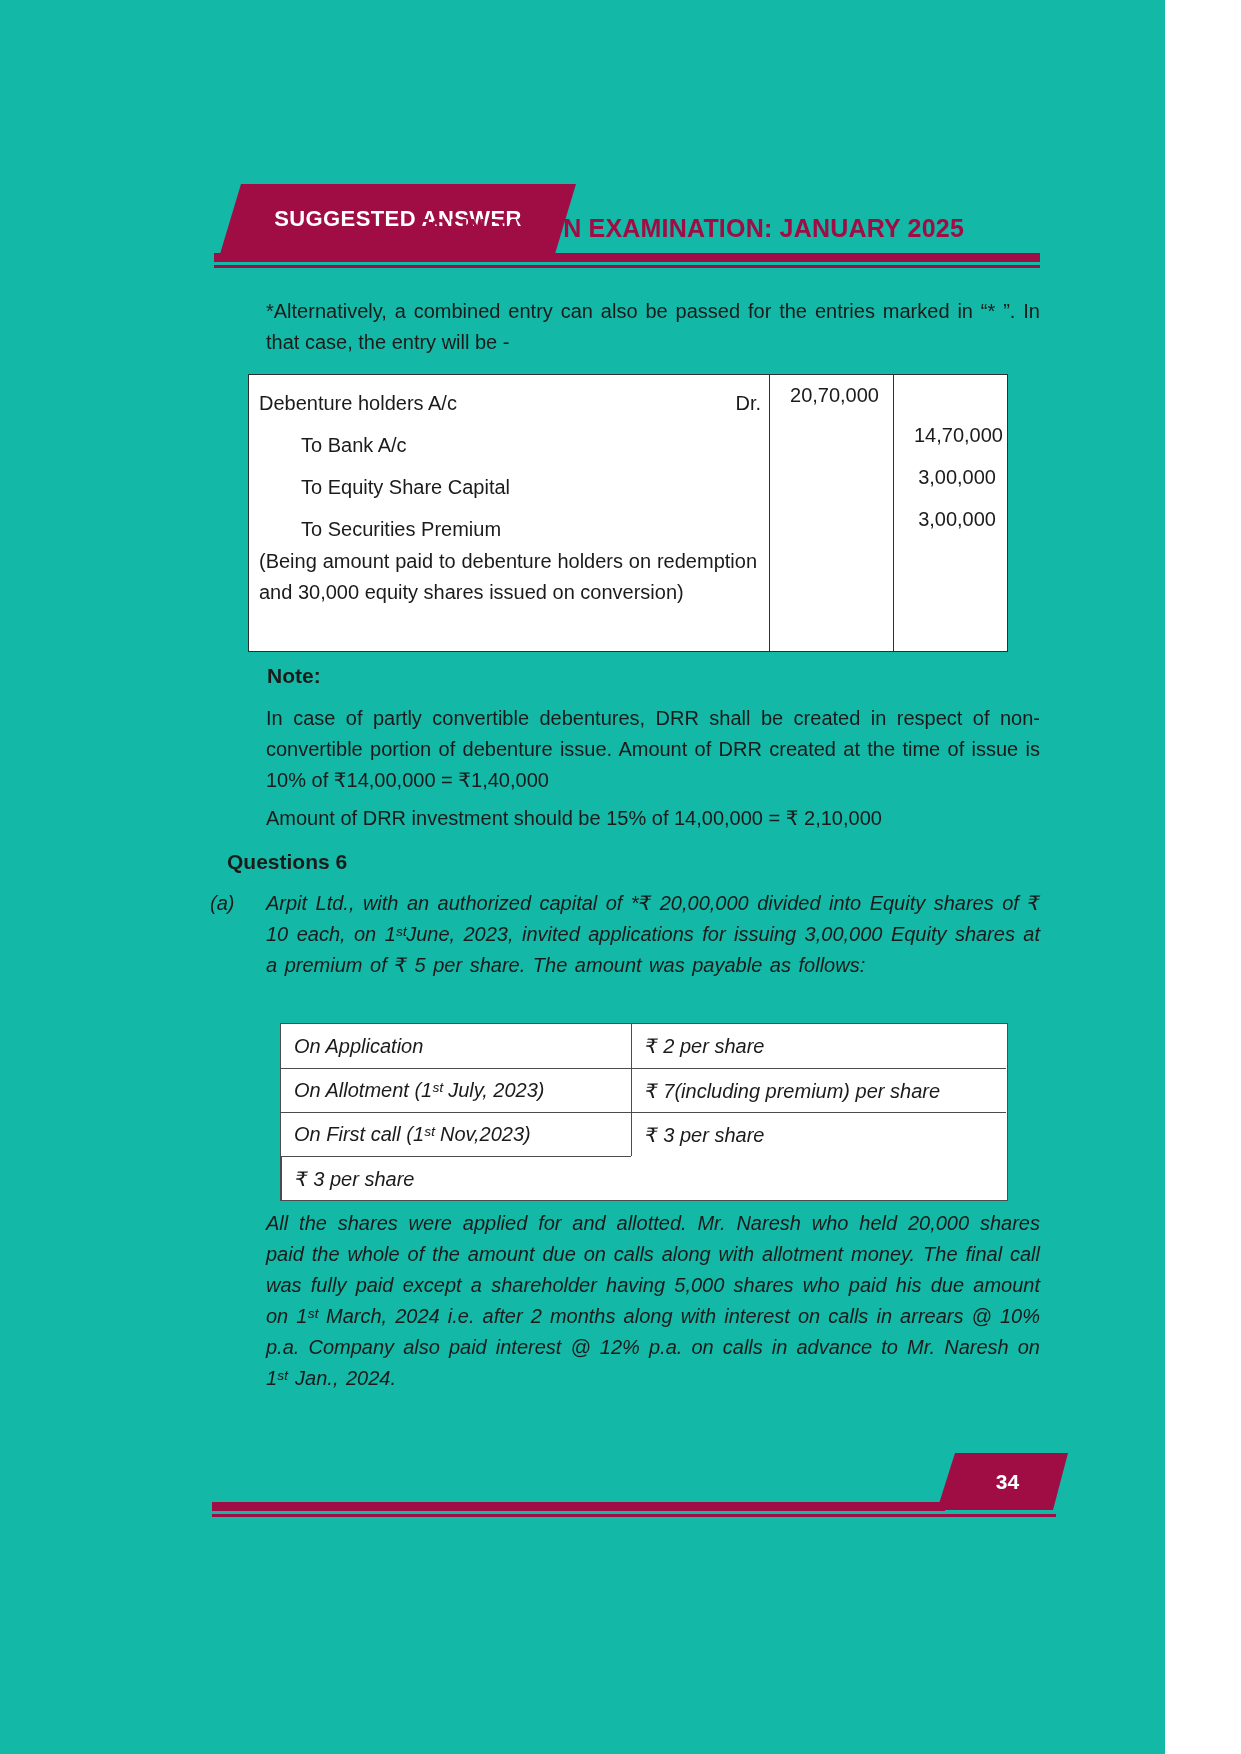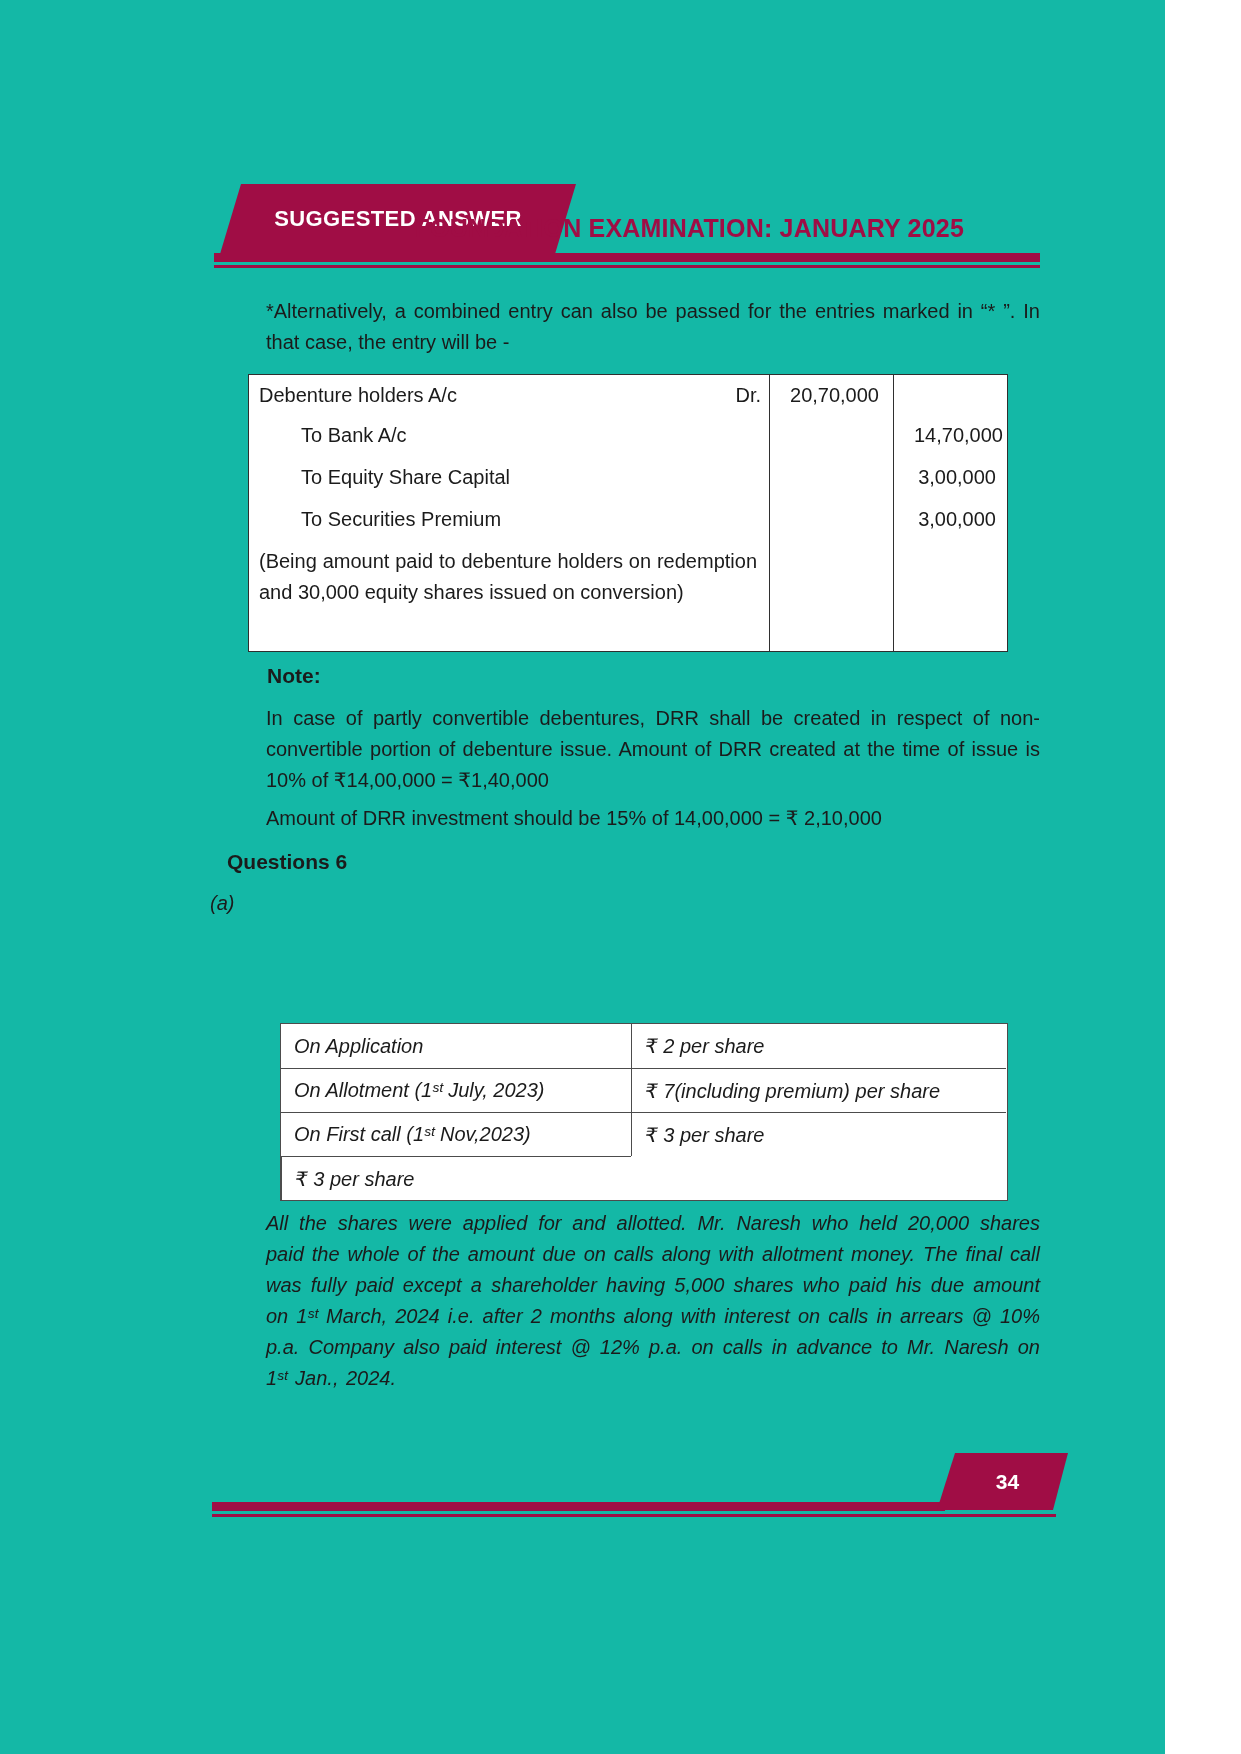--- a/index.html
+++ b/index.html
@@ -37,21 +37,21 @@
   .qa-intro{ left:266px; top:888px;  width:774px; word-spacing:2px; }
   .qa-body { left:266px; top:1208px; width:774px; word-spacing:2px; }
   
   .jtable {
     position:absolute; left:248px; top:374px; width:760px;
     display:grid; grid-template-columns:520px 124px 113px;
     grid-template-rows:40px 42px 42px 42px 110px;
     border:1.6px solid #2f2f2f; background:#fff;
   }
   .jcell { padding-top:8px; font-size:20px; line-height:24px; }
-  .jc1 { padding-left:10px; padding-right:8px; display:flex; justify-content:space-between; align-items:flex-start; }
+  .jc1 { padding-left:10px; padding-right:8px; display:flex; justify-content:space-between; align-items:flex-end; }
   .jc1.indent { padding-left:52px; }
   .jc2, .jc3 { border-left:1.6px solid #2f2f2f; text-align:right;padding-left:20px; }
   .jc2 { padding-right:14px; }
   .jc3 { padding-right:10px; }
   .jc1.narr { display:block; text-align:justify; line-height:31px; padding-top:5px; padding-right:12px; }
   
   .stable {
     position:absolute; left:280px; top:1023px; width:728px;
     display:grid; grid-template-columns:350px 375px; grid-auto-rows:44px;
     border:1.6px solid #4c4c4c; background:#fff;
@@ -117,20 +117,21 @@
     <div class="jcell jc2"></div>
     <div class="jcell jc3"></div>
   </div>
 
   <div class="para note-h bold">Note:</div>
   <div class="para note-p1 justify">In case of partly convertible debentures, DRR shall be created in respect of non-convertible portion of debenture issue. Amount of DRR created at the time of issue is 10% of ₹14,00,000 = ₹1,40,000</div>
   <div class="para note-p2">Amount of DRR investment should be 15% of 14,00,000 = ₹ 2,10,000</div>
 
   <div class="para q-head bold">Questions 6</div>
   <div class="para qa-label italic">(a)</div>
+  <div class="para qa-intro italic justify">Arpit Ltd., with an authorized capital of *₹ 20,00,000 divided into Equity shares of ₹ 10 each, on 1ˢᵗJune, 2023, invited applications for issuing 3,00,000 Equity shares at a premium of ₹ 5 per share. The amount was payable as follows:</div>
 
   <div class="stable">
     <div class="scell sc1">On Application</div>
     <div class="scell sc2">₹ 2 per share</div>
 
     <div class="scell sc1 srow-b">On Allotment (1ˢᵗ July, 2023)</div>
     <div class="scell sc2 srow-b">₹ 7(including premium) per share</div>
 
     <div class="scell sc1 srow-b">On First call (1ˢᵗ Nov,2023)</div>
     <div class="scell sc2 srow-b">₹ 3 per share</div>

